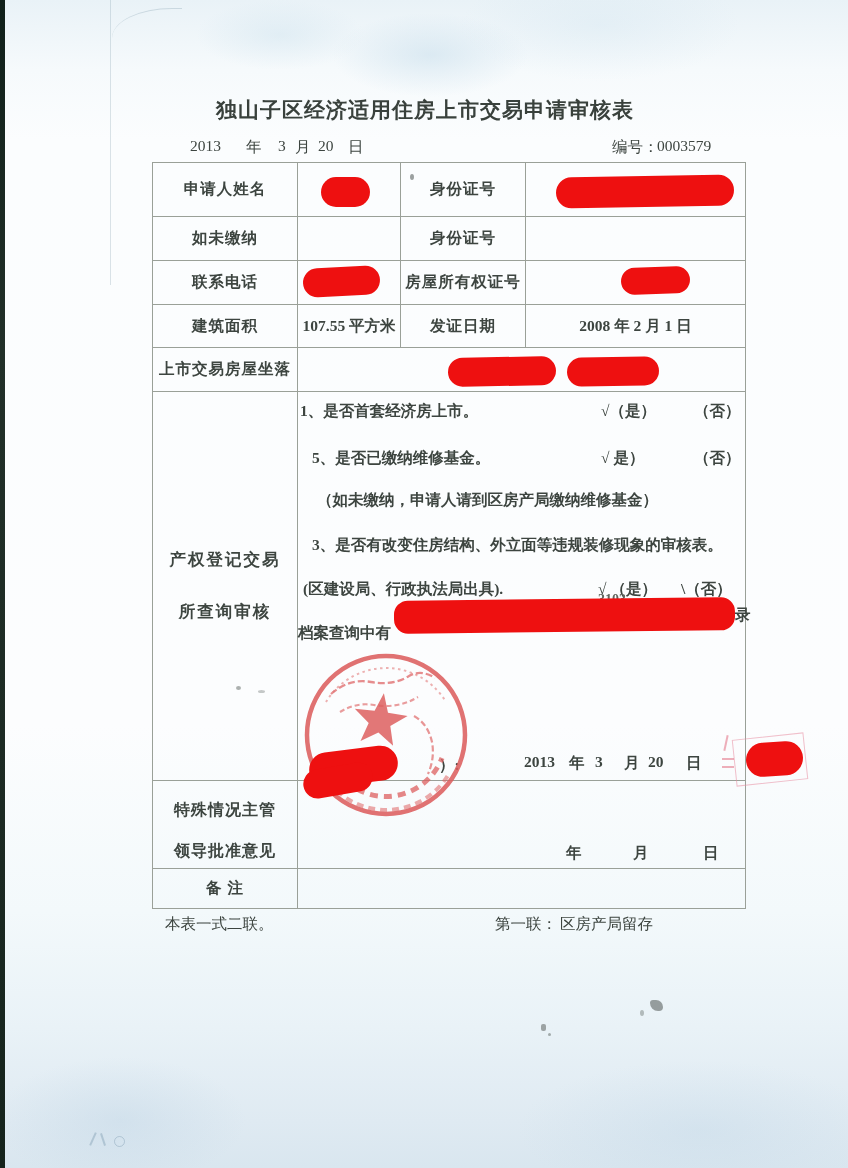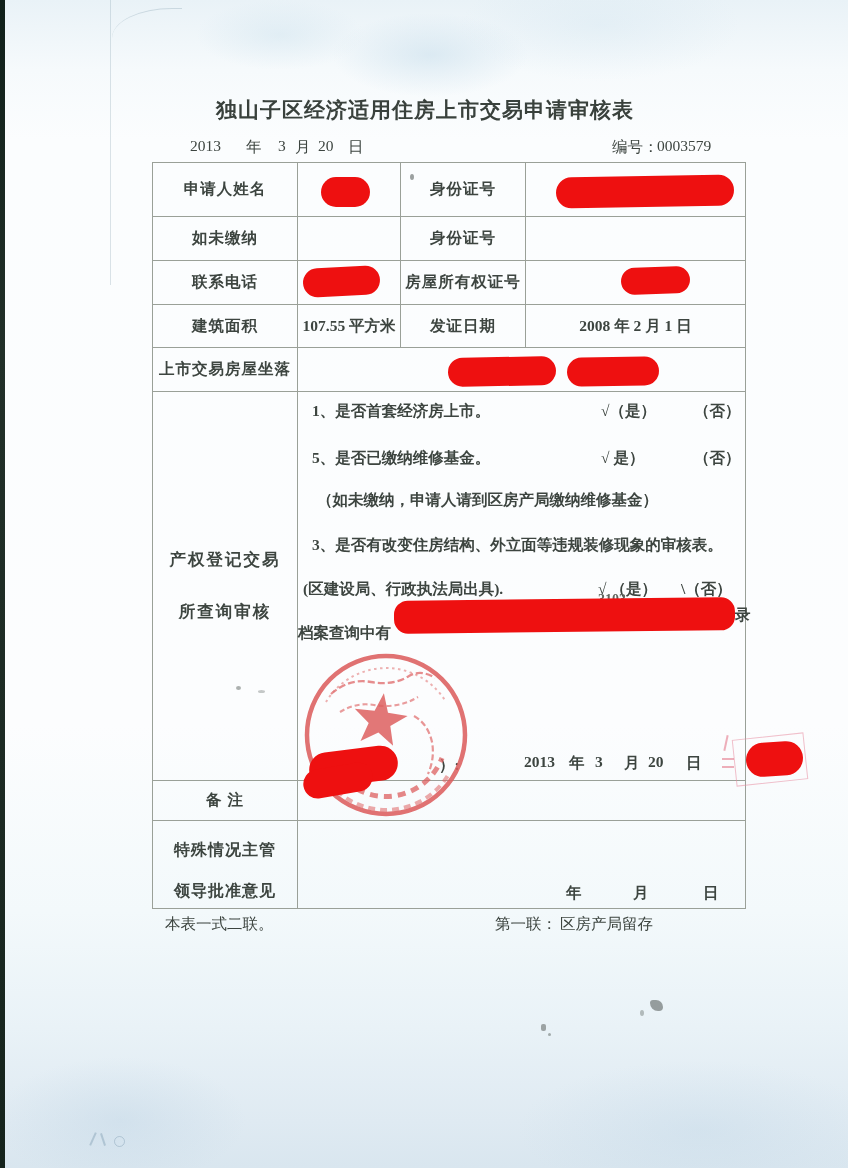--- a/index.html
+++ b/index.html
@@ -104,21 +104,21 @@
     <td colspan="3" class="row5val">1</td>
   </tr>
   <tr style="height:389px">
     <td>
       <div class="seclabel">
         <span>产权登记交易</span>
         <span>所查询审核</span>
       </div>
     </td>
     <td colspan="3" class="bigcell">
-      <span class="line" style="left:14px;top:9px">1、是否首套经济房上市。</span>
+      <span class="line" style="left:2px;top:9px">1、是否首套经济房上市。</span>
       <span class="line" style="left:303px;top:9px">√（是）</span>
       <span class="line" style="left:396px;top:9px">（否）</span>
       <span class="line" style="left:14px;top:56px">5、是否已缴纳维修基金。</span>
       <span class="line" style="left:303px;top:56px">√  是）</span>
       <span class="line" style="left:396px;top:56px">（否）</span>
       <span class="line" style="left:19px;top:98px">（如未缴纳，申请人请到区房产局缴纳维修基金）</span>
       <span class="line" style="left:14px;top:143px">3、是否有改变住房结构、外立面等违规装修现象的审核表。</span>
       <span class="line" style="left:5px;top:187px">(区建设局、行政执法局出具).</span>
       <span class="line" style="left:300px;top:187px">√ （是）</span>
       <span class="line" style="left:383px;top:187px">\（否）</span>
@@ -127,36 +127,36 @@
       <span class="line" style="left:437px;top:213px">录</span>
       <span class="line" style="left:141px;top:363px">）:</span>
       <span class="line" style="left:226px;top:361px">2013</span>
       <span class="line" style="left:271px;top:361px">年</span>
       <span class="line" style="left:297px;top:361px">3</span>
       <span class="line" style="left:326px;top:361px">月</span>
       <span class="line" style="left:350px;top:361px">20</span>
       <span class="line" style="left:388px;top:361px">日</span>
     </td>
   </tr>
-  <tr style="height:40px">
-    <td class="lbl">备  注</td>
-    <td colspan="3"></td>
-  </tr>
   <tr style="height:88px">
     <td>
       <div class="aplabel">
         <span>特殊情况主管</span>
         <span>领导批准意见</span>
       </div>
     </td>
     <td colspan="3" class="bigcell">
       <span class="line" style="left:268px;top:62px">年</span>
       <span class="line" style="left:335px;top:62px">月</span>
       <span class="line" style="left:405px;top:62px">日</span>
     </td>
+  </tr>
+  <tr style="height:40px">
+    <td class="lbl">备  注</td>
+    <td colspan="3"></td>
   </tr>
 </tbody>
   </table>
 
 <svg class="abs seal" style="left:296px;top:632px" width="184" height="188" viewBox="0 0 184 188">
   <g stroke="#dd5f5f" fill="none" opacity="0.88">
     <circle cx="90" cy="103" r="79" stroke-width="4.5"></circle>
     <path d="M 30 70 A 70 70 0 0 1 150 70" stroke-width="2" stroke-dasharray="2.5 3.5" opacity="0.55"></path>
     <path d="M 35 62 q 18 -16 40 -12 q 22 4 38 -6 q 12 -7 26 2" stroke-width="2.3" stroke-dasharray="7 3" opacity="0.8"></path>
     <path d="M 44 80 q 16 -10 34 -7 q 24 4 44 -8" stroke-width="2.1" stroke-dasharray="5 3" opacity="0.7"></path>

